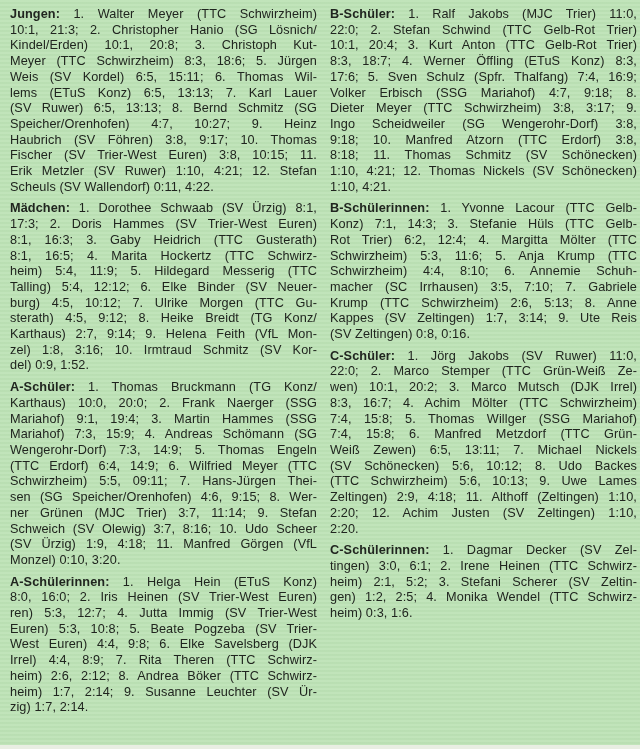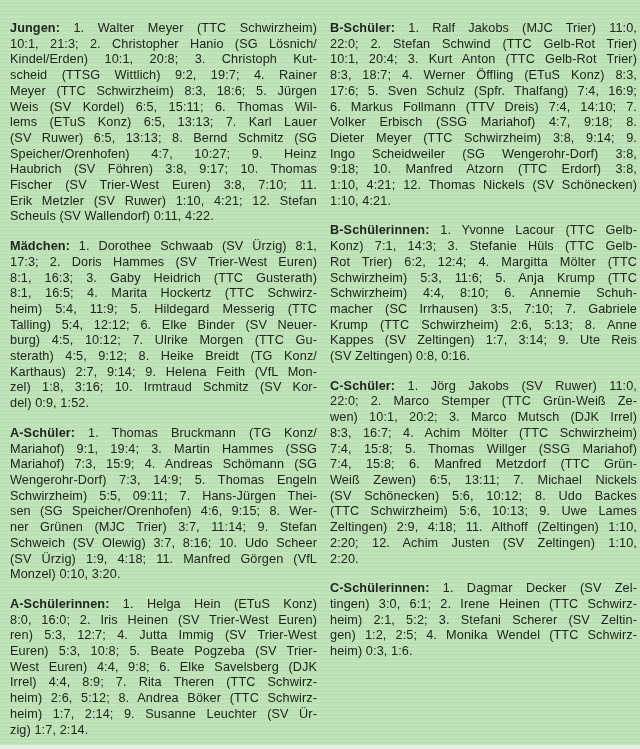--- a/index.html
+++ b/index.html
@@ -26,21 +26,21 @@
     display: flex;
     padding: 7px 0 0 10px;
     gap: 13px;
   }
   .col {
     width: 307px;
     flex: 0 0 307px;
     overflow: hidden;
   }
   .section {
-    margin: 14px 0 6px 0;
+    margin: 0 0 6px 0;
   }
   .section:last-child { margin-bottom: 0; }
   .line {
     font-size: 12.7px;
     line-height: 15.7px;
     letter-spacing: 0.1px;
     text-align: justify;
     text-align-last: justify;
     white-space: nowrap;
     overflow: hidden;
@@ -64,80 +64,81 @@
 </head>
 <body>
 
 <div class="page" style="background-color: rgb(190, 227, 183); color: rgb(32, 37, 31);">
   <div class="cols">
     <div class="col">
         <div class="section">
           <div class="line"><span class="sec-title">Jungen:</span><span> 1. Walter Meyer (TTC Schwirzheim)</span></div>
           <div class="line">10:1, 21:3; 2. Christopher Hanio (SG Lösnich/</div>
           <div class="line">Kindel/Erden) 10:1, 20:8; 3. Christoph Kut-</div>
-          <div class="line">scheid (TTSG Wittlich) 9:2, 19:7; 4. Rainer</div>
           <div class="line">Meyer (TTC Schwirzheim) 8:3, 18:6; 5. Jürgen</div>
           <div class="line">Weis (SV Kordel) 6:5, 15:11; 6. Thomas Wil-</div>
           <div class="line">lems (ETuS Konz) 6:5, 13:13; 7. Karl Lauer</div>
           <div class="line">(SV Ruwer) 6:5, 13:13; 8. Bernd Schmitz (SG</div>
           <div class="line">Speicher/Orenhofen) 4:7, 10:27; 9. Heinz</div>
           <div class="line">Haubrich (SV Föhren) 3:8, 9:17; 10. Thomas</div>
-          <div class="line">Fischer (SV Trier-West Euren) 3:8, 7:10; 11.</div>
+          <div class="line">Fischer (SV Trier-West Euren) 3:8, 10:15; 11.</div>
           <div class="line">Erik Metzler (SV Ruwer) 1:10, 4:21; 12. Stefan</div>
           <div class="line last">Scheuls (SV Wallendorf) 0:11, 4:22.</div>
         </div>
         <div class="section">
           <div class="line"><span class="sec-title">Mädchen:</span><span> 1. Dorothee Schwaab (SV Ürzig) 8:1,</span></div>
           <div class="line">17:3; 2. Doris Hammes (SV Trier-West Euren)</div>
           <div class="line">8:1, 16:3; 3. Gaby Heidrich (TTC Gusterath)</div>
           <div class="line">8:1, 16:5; 4. Marita Hockertz (TTC Schwirz-</div>
           <div class="line">heim) 5:4, 11:9; 5. Hildegard Messerig (TTC</div>
           <div class="line">Talling) 5:4, 12:12; 6. Elke Binder (SV Neuer-</div>
           <div class="line">burg) 4:5, 10:12; 7. Ulrike Morgen (TTC Gu-</div>
           <div class="line">sterath) 4:5, 9:12; 8. Heike Breidt (TG Konz/</div>
           <div class="line">Karthaus) 2:7, 9:14; 9. Helena Feith (VfL Mon-</div>
           <div class="line">zel) 1:8, 3:16; 10. Irmtraud Schmitz (SV Kor-</div>
           <div class="line last">del) 0:9, 1:52.</div>
         </div>
         <div class="section">
           <div class="line"><span class="sec-title">A-Schüler:</span><span> 1. Thomas Bruckmann (TG Konz/</span></div>
+          <div class="line">Karthaus) 10:0, 20:0; 2. Frank Naerger (SSG</div>
           <div class="line">Mariahof) 9:1, 19:4; 3. Martin Hammes (SSG</div>
           <div class="line">Mariahof) 7:3, 15:9; 4. Andreas Schömann (SG</div>
           <div class="line">Wengerohr-Dorf) 7:3, 14:9; 5. Thomas Engeln</div>
+          <div class="line">(TTC Erdorf) 6:4, 14:9; 6. Wilfried Meyer (TTC</div>
           <div class="line">Schwirzheim) 5:5, 09:11; 7. Hans-Jürgen Thei-</div>
           <div class="line">sen (SG Speicher/Orenhofen) 4:6, 9:15; 8. Wer-</div>
           <div class="line">ner Grünen (MJC Trier) 3:7, 11:14; 9. Stefan</div>
           <div class="line">Schweich (SV Olewig) 3:7, 8:16; 10. Udo Scheer</div>
           <div class="line">(SV Ürzig) 1:9, 4:18; 11. Manfred Görgen (VfL</div>
           <div class="line last">Monzel) 0:10, 3:20.</div>
         </div>
         <div class="section">
           <div class="line"><span class="sec-title">A-Schülerinnen:</span><span> 1. Helga Hein (ETuS Konz)</span></div>
           <div class="line">8:0, 16:0; 2. Iris Heinen (SV Trier-West Euren)</div>
           <div class="line">ren) 5:3, 12:7; 4. Jutta Immig (SV Trier-West</div>
           <div class="line">Euren) 5:3, 10:8; 5. Beate Pogzeba (SV Trier-</div>
           <div class="line">West Euren) 4:4, 9:8; 6. Elke Savelsberg (DJK</div>
           <div class="line">Irrel) 4:4, 8:9; 7. Rita Theren (TTC Schwirz-</div>
-          <div class="line">heim) 2:6, 5:12; 8. Andrea Böker (TTC Schwirz-</div>
+          <div class="line">heim) 2:6, 2:12; 8. Andrea Böker (TTC Schwirz-</div>
           <div class="line">heim) 1:7, 2:14; 9. Susanne Leuchter (SV Ür-</div>
           <div class="line last">zig) 1:7, 2:14.</div>
         </div>
       </div>
     <div class="col">
         <div class="section">
           <div class="line"><span class="sec-title">B-Schüler:</span><span> 1. Ralf Jakobs (MJC Trier) 11:0,</span></div>
           <div class="line">22:0; 2. Stefan Schwind (TTC Gelb-Rot Trier)</div>
           <div class="line">10:1, 20:4; 3. Kurt Anton (TTC Gelb-Rot Trier)</div>
           <div class="line">8:3, 18:7; 4. Werner Öffling (ETuS Konz) 8:3,</div>
           <div class="line">17:6; 5. Sven Schulz (Spfr. Thalfang) 7:4, 16:9;</div>
-          <div class="line">6. Markus Follmann (TTV Dreis) 7:4, 14:10; 7.</div>
           <div class="line">Volker Erbisch (SSG Mariahof) 4:7, 9:18; 8.</div>
-          <div class="line">Dieter Meyer (TTC Schwirzheim) 3:8, 9:14; 9.</div>
+          <div class="line">Dieter Meyer (TTC Schwirzheim) 3:8, 3:17; 9.</div>
           <div class="line">Ingo Scheidweiler (SG Wengerohr-Dorf) 3:8,</div>
           <div class="line">9:18; 10. Manfred Atzorn (TTC Erdorf) 3:8,</div>
+          <div class="line">8:18; 11. Thomas Schmitz (SV Schönecken)</div>
           <div class="line">1:10, 4:21; 12. Thomas Nickels (SV Schönecken)</div>
           <div class="line last">1:10, 4:21.</div>
         </div>
         <div class="section">
           <div class="line"><span class="sec-title">B-Schülerinnen:</span><span> 1. Yvonne Lacour (TTC Gelb-</span></div>
           <div class="line">Konz) 7:1, 14:3; 3. Stefanie Hüls (TTC Gelb-</div>
           <div class="line">Rot Trier) 6:2, 12:4; 4. Margitta Mölter (TTC</div>
           <div class="line">Schwirzheim) 5:3, 11:6; 5. Anja Krump (TTC</div>
           <div class="line">Schwirzheim) 4:4, 8:10; 6. Annemie Schuh-</div>
           <div class="line">macher (SC Irrhausen) 3:5, 7:10; 7. Gabriele</div>

